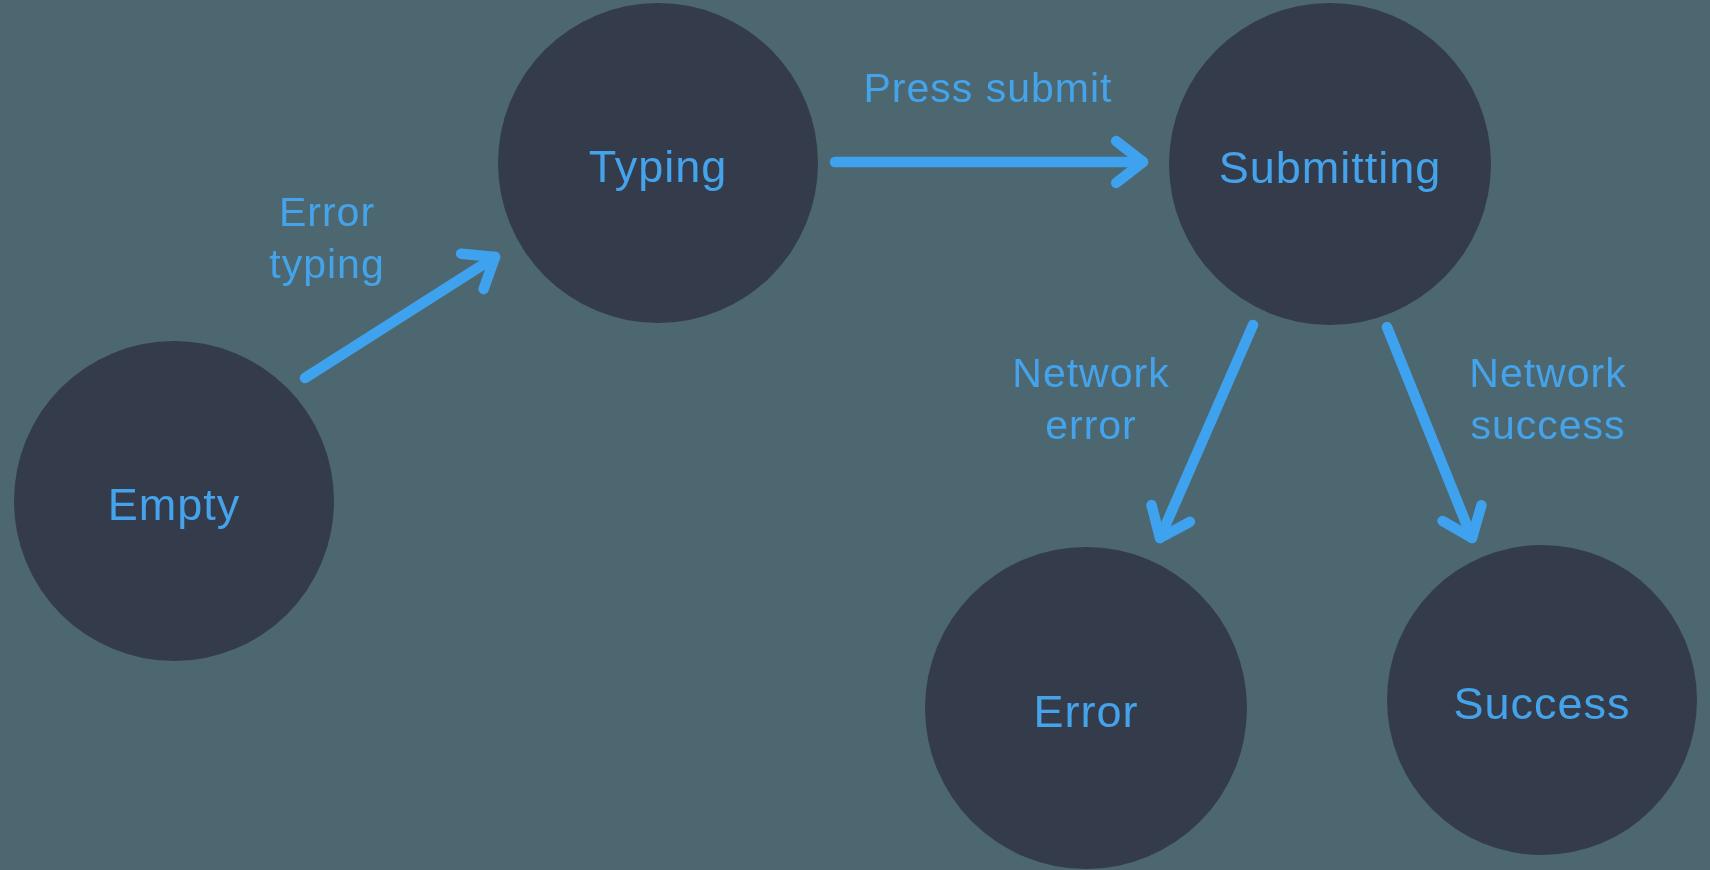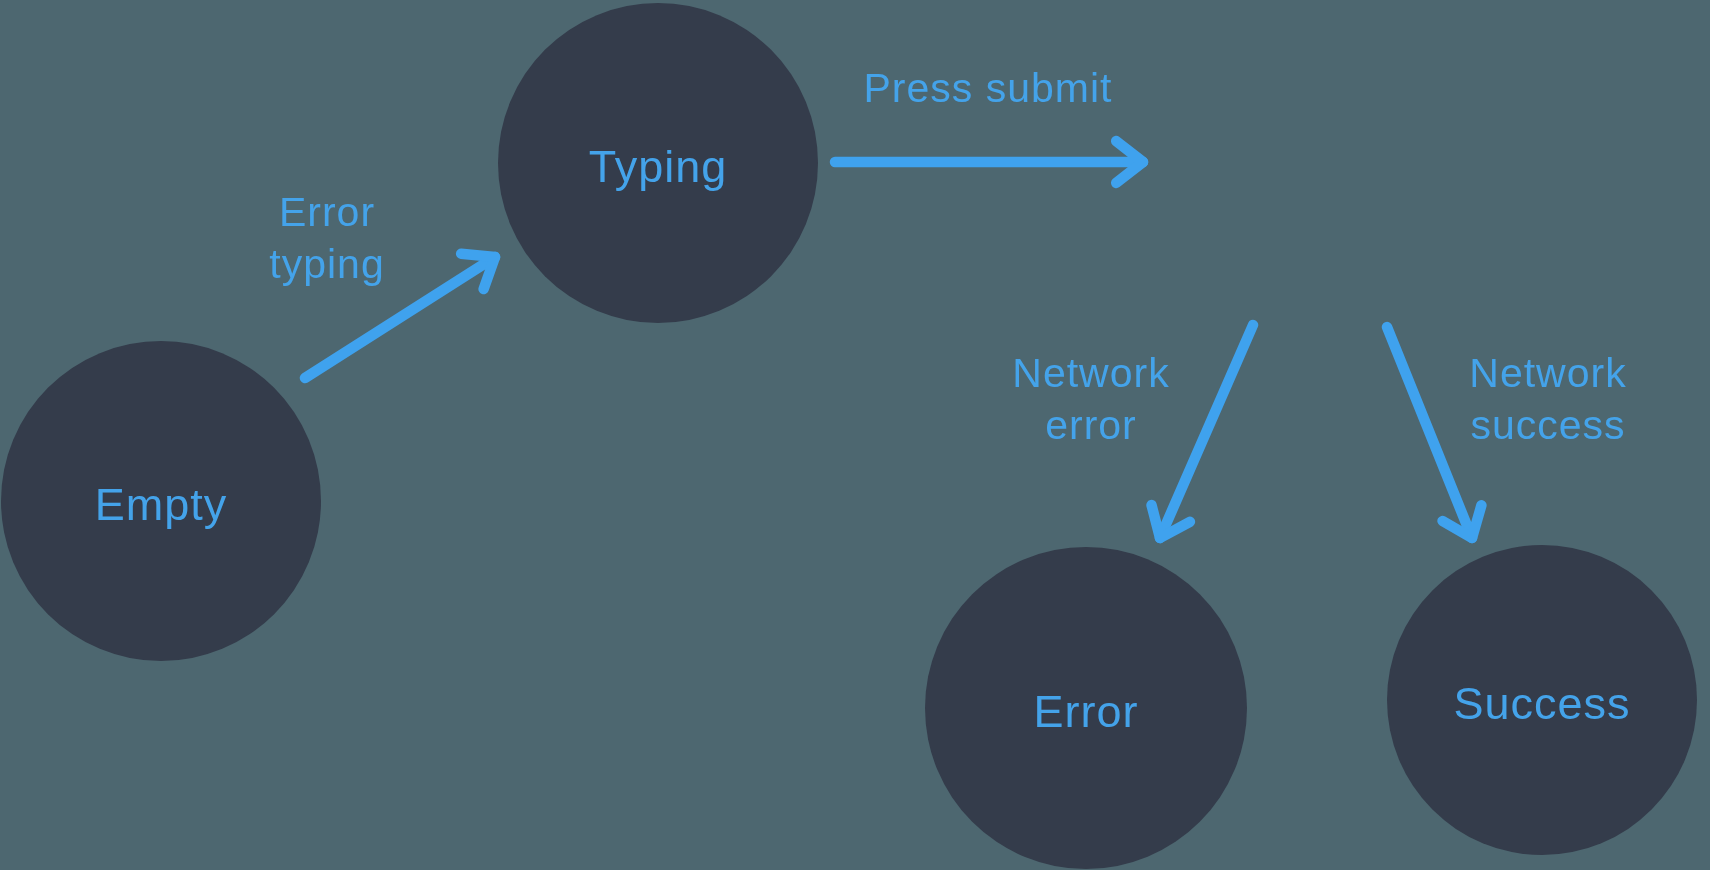--- a/index.html
+++ b/index.html
@@ -72,25 +72,28 @@
       </g>
       <g>
         <line x1="1253" y1="325" x2="1160" y2="538" class="edge-line"></line>
         <polyline points="1151.537089603338,505.07008734268993 1160,538 1189.904390192579,521.8220073182741" class="edge-head"></polyline>
       </g>
       <g>
         <line x1="1387" y1="327" x2="1472" y2="538" class="edge-line"></line>
         <polyline points="1442.5724419198182,520.9700609091657 1472,538 1481.4049064849503,505.32665101325944" class="edge-head"></polyline>
       </g>
     </svg>
-    <div class="node" style="left: 1px; top: 341px; width: 320px; height: 320px; text-align: right;">
+    <div class="node" style="left: 14px; top: 341px; width: 320px; height: 320px; text-align: right;">
       <span class="node-label">Empty</span>
     </div>
     <div class="node" style="left: 498px; top: 3px; width: 320px; height: 320px;">
       <span class="node-label">Typing</span>
+    </div>
+    <div class="node" style="left: 1169px; top: 3px; width: 322px; height: 322px;">
+      <span class="node-label">Submitting</span>
     </div>
     <div class="node" style="left: 925px; top: 547px; width: 322px; height: 322px;">
       <span class="node-label">Error</span>
     </div>
     <div class="node" style="left: 1387px; top: 545px; width: 310px; height: 310px;">
       <span class="node-label">Success</span>
     </div>
     <div class="edge-label" style="left: 327px; top: 238px;">
       <div>Error</div>
       <div>typing</div>

